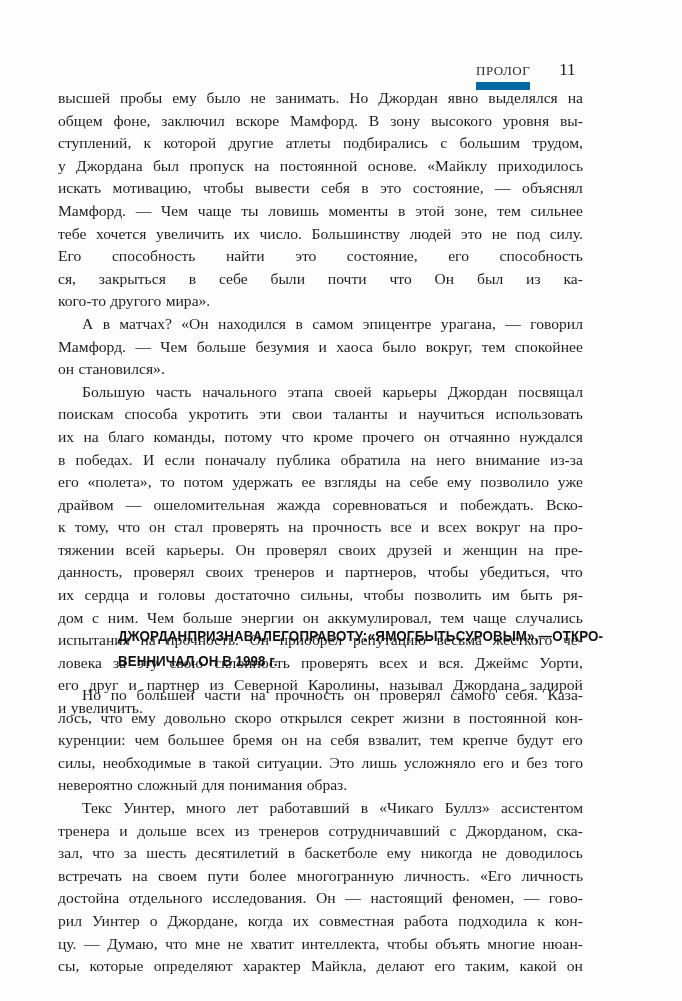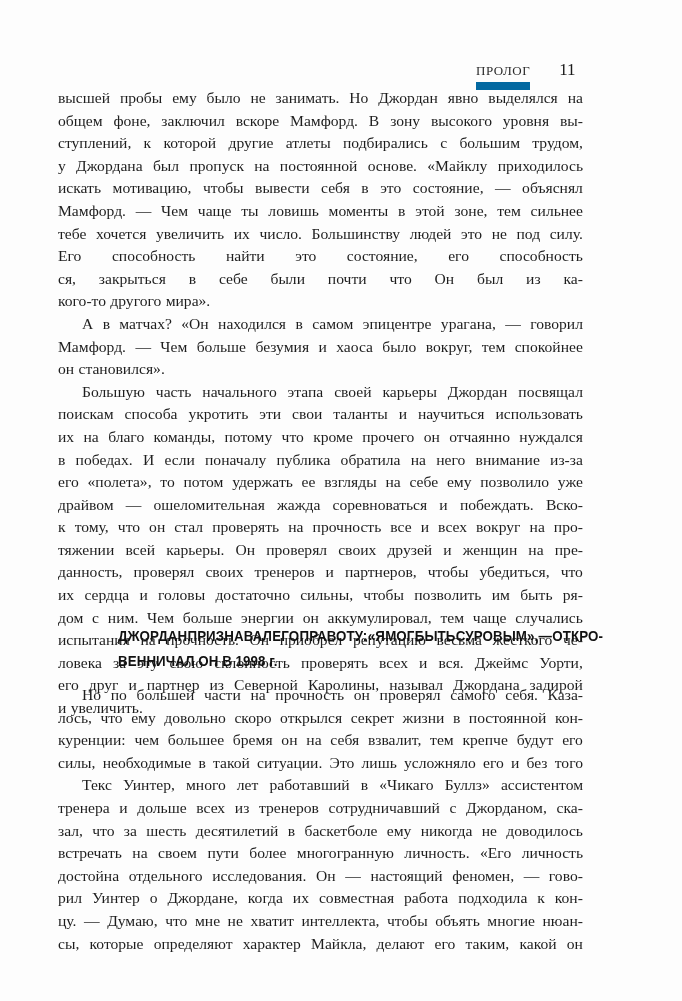--- a/index.html
+++ b/index.html
@@ -443,20 +443,27 @@
       <span class="w">такой</span>
       <span class="w">ситуации.</span>
       <span class="w">Это</span>
       <span class="w">лишь</span>
       <span class="w">усложняло</span>
       <span class="w">его</span>
       <span class="w">и</span>
       <span class="w">без</span>
       <span class="w">того</span>
     </div>
+    <div class="line last">
+      <span class="w">невероятно</span>
+      <span class="w">сложный</span>
+      <span class="w">для</span>
+      <span class="w">понимания</span>
+      <span class="w">образ.</span>
+    </div>
     <div class="line indent">
       <span class="w">Текс</span>
       <span class="w">Уинтер,</span>
       <span class="w">много</span>
       <span class="w">лет</span>
       <span class="w">работавший</span>
       <span class="w">в</span>
       <span class="w">«Чикаго</span>
       <span class="w">Буллз»</span>
       <span class="w">ассистентом</span>

